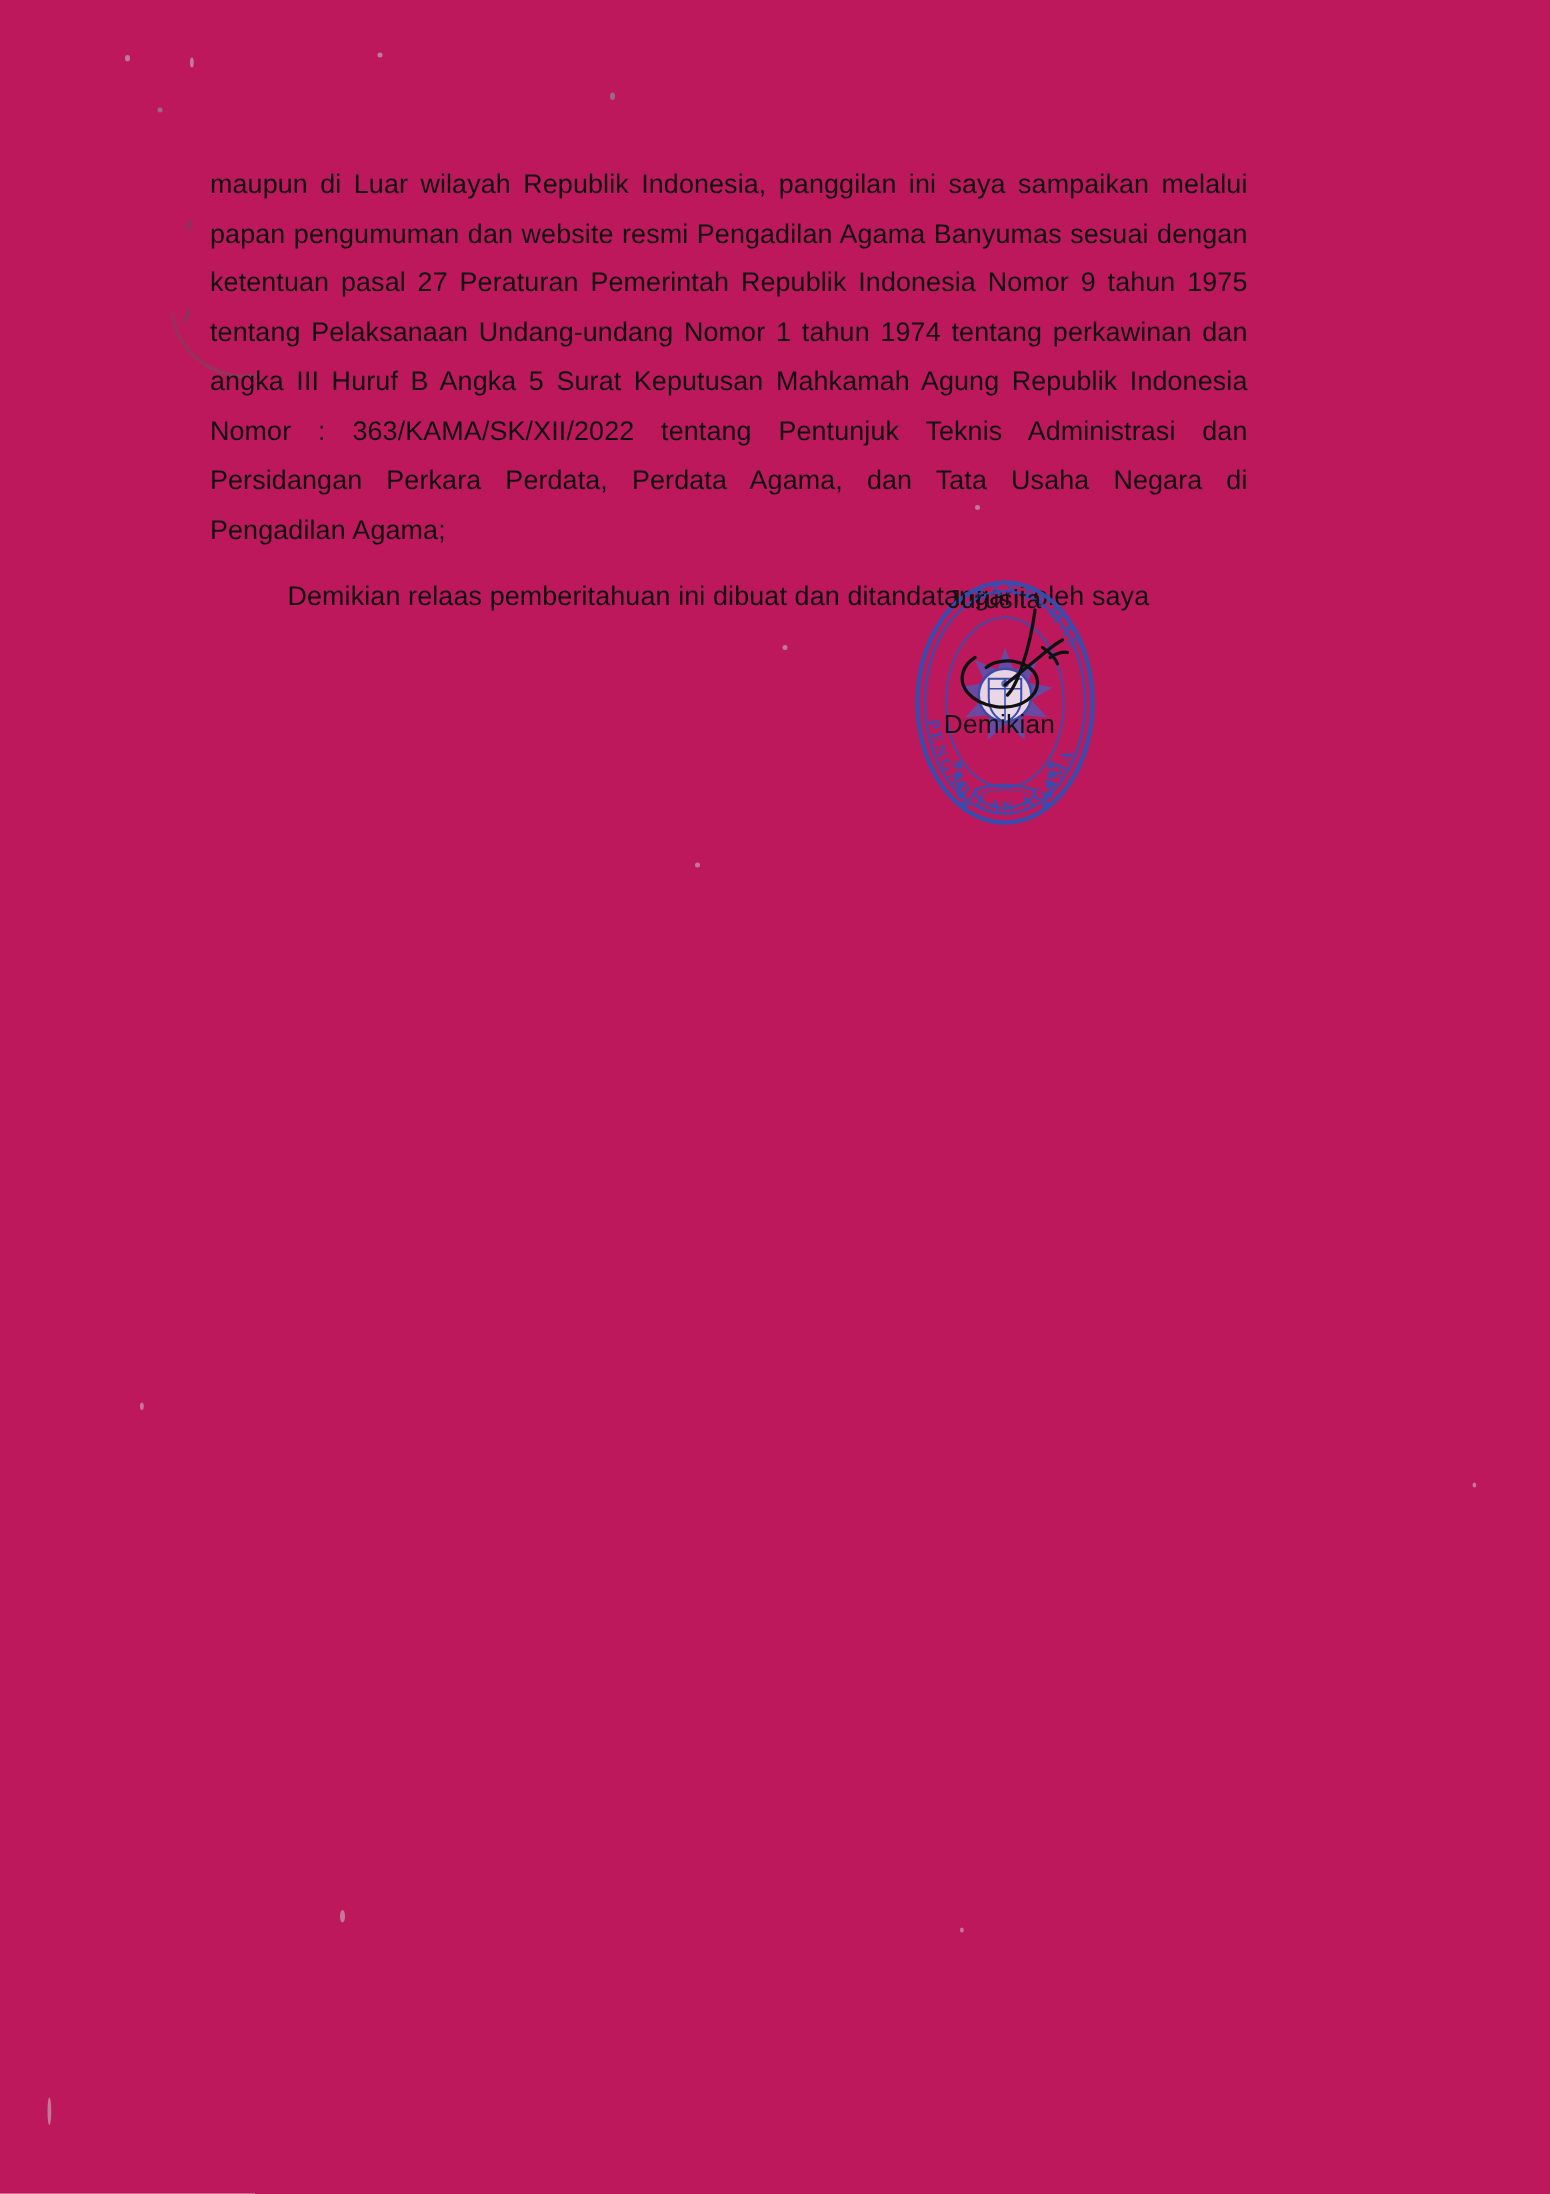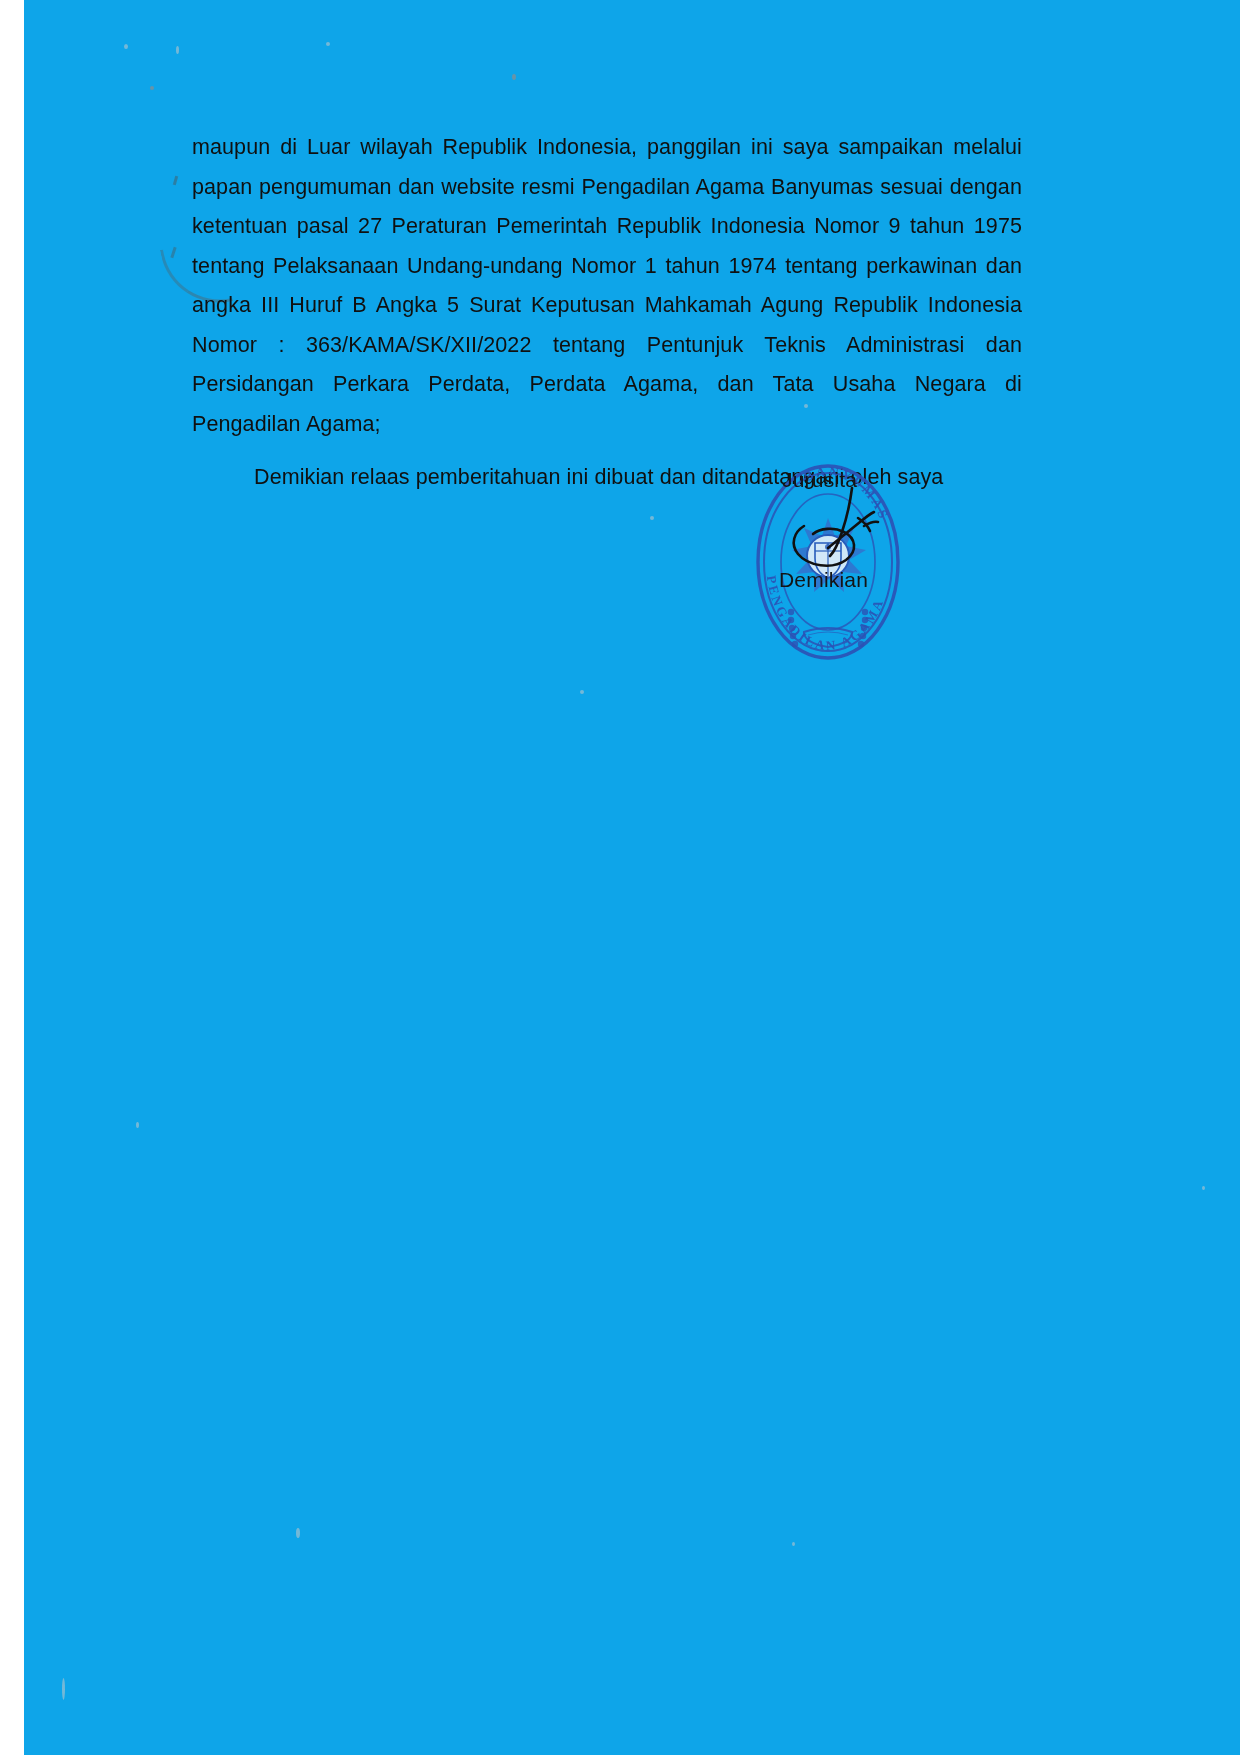--- a/index.html
+++ b/index.html
@@ -13,23 +13,22 @@
     background: #ffffff;
     font-family: "Liberation Sans", sans-serif;
     position: relative;
     overflow: hidden;
   }
 
   
   .page {
     position: absolute;
     inset: 0;
-    background: #0ea5e9;
+    background: #be185d;
     overflow: hidden;
-    margin-left: 24px;
   }
 
   
   .speck {
     position: absolute;
     background: #c9c9c9;
     border-radius: 50%;
     opacity: .55;
     pointer-events: none;
   }

